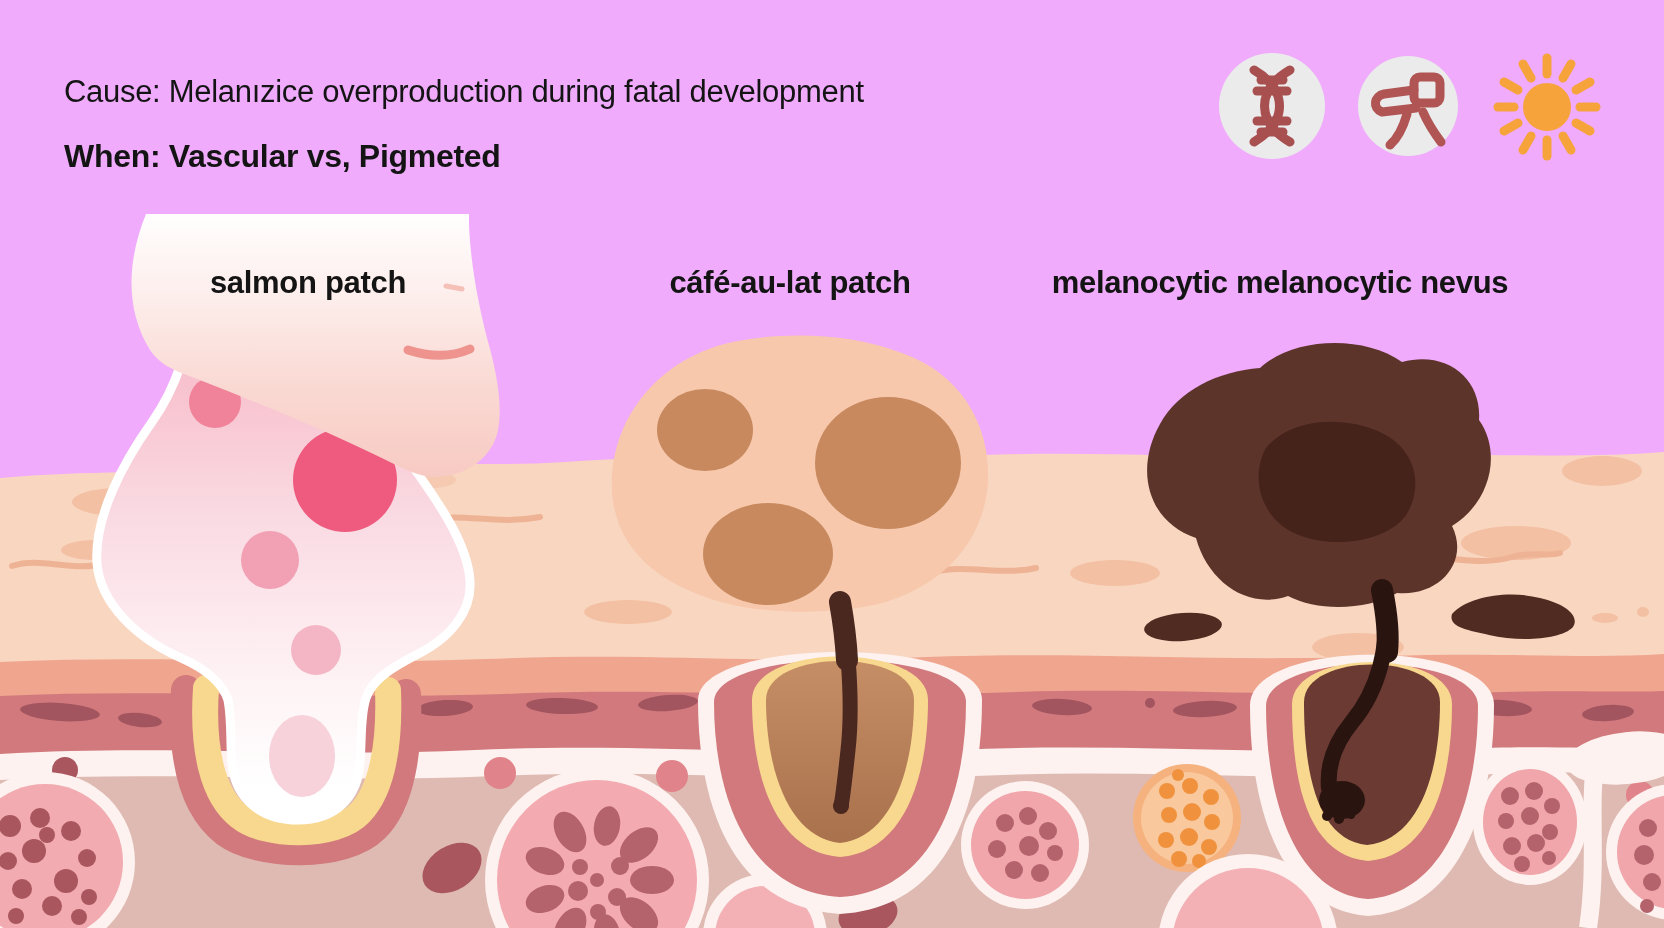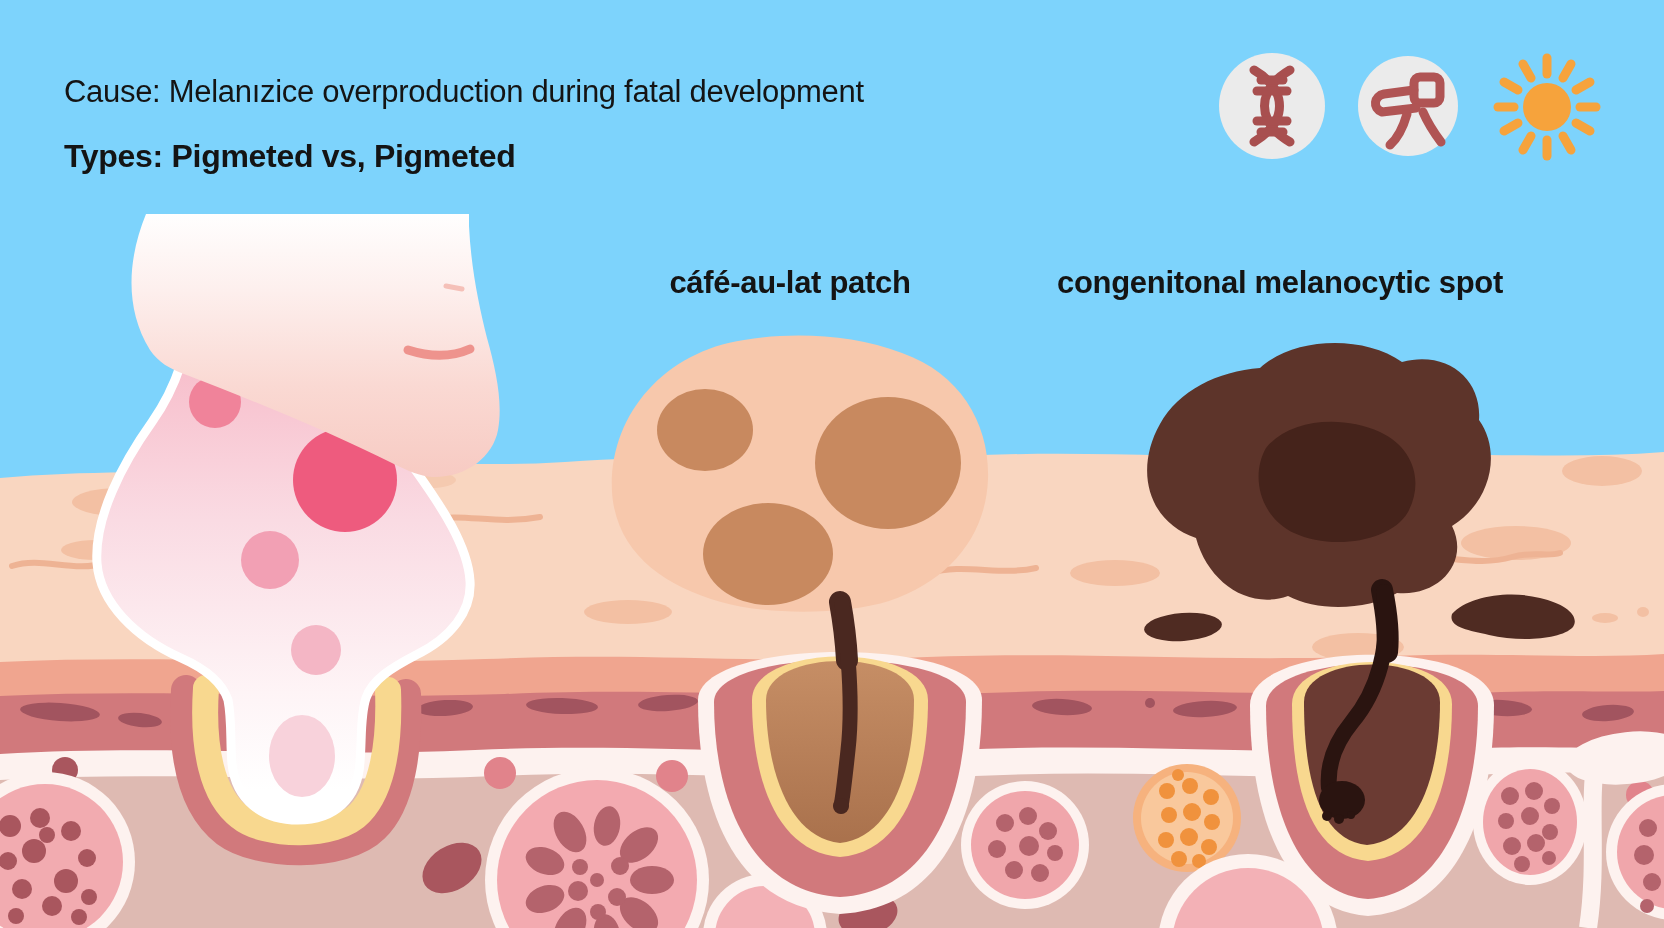--- a/index.html
+++ b/index.html
@@ -1,17 +1,17 @@
 <!DOCTYPE html>
 <html><head>
 <meta charset="utf-8">
 <style>
   html,body{margin:0;padding:0;background:#fff;}
   .stage{
-    position:relative;width:1664px;height:928px;overflow:hidden;background:#7dd3fc;
+    position:relative;width:1664px;height:928px;overflow:hidden;background:#f0abfc;
     font-family:"Liberation Sans", sans-serif;color:#141414;
   }
   .hdr-line{position:absolute;left:64px;white-space:nowrap;letter-spacing:-0.3px;}
   .hdr-cause{top:74px;font-size:31px;font-weight:400;}
   .hdr-types{top:138px;font-size:32px;font-weight:700;}
   .hdr-consult{top:189px;font-size:29px;font-weight:400;}
   .fig-label{
     position:absolute;top:265px;transform:translateX(-50%);
     font-size:31px;font-weight:700;white-space:nowrap;letter-spacing:-0.3px;z-index:5;
   }
@@ -20,24 +20,25 @@
   .lbl-nevus{left:1280px;}
   .icons-svg{position:absolute;left:1200px;top:50px;z-index:4;}
   .main-svg{position:absolute;left:0;top:0;z-index:1;}
 </style>
 </head>
 <body>
 
 <div class="stage">
 
   <div class="hdr-line hdr-cause">Cause: Melanızice overproduction during fatal development</div>
-  <div class="hdr-line hdr-types">Types: Pigmeted vs, Pigmeted</div>
-
+  <div class="hdr-line hdr-types">When: Vascular vs, Pigmeted</div>
+
+  <div class="fig-label lbl-salmon">salmon patch</div>
   <div class="fig-label lbl-cafe">cáfé-au-lat patch</div>
-  <div class="fig-label lbl-nevus">congenitonal melanocytic spot</div>
+  <div class="fig-label lbl-nevus">melanocytic melanocytic nevus</div>
 
   <svg class="icons-svg" width="420" height="115" viewBox="0 0 420 115">
     <g>
       <circle cx="72" cy="56" r="53" fill="#ebebeb"></circle>
       <g stroke="#a84f4f" stroke-width="9" stroke-linecap="round" fill="none">
         <path d="M54,20 C88,40 88,72 54,92"></path>
         <path d="M90,20 C56,40 56,72 90,92"></path>
         <path d="M61,30 L83,30"></path>
         <path d="M57,41 L87,41"></path>
         <path d="M57,71 L87,71"></path>

